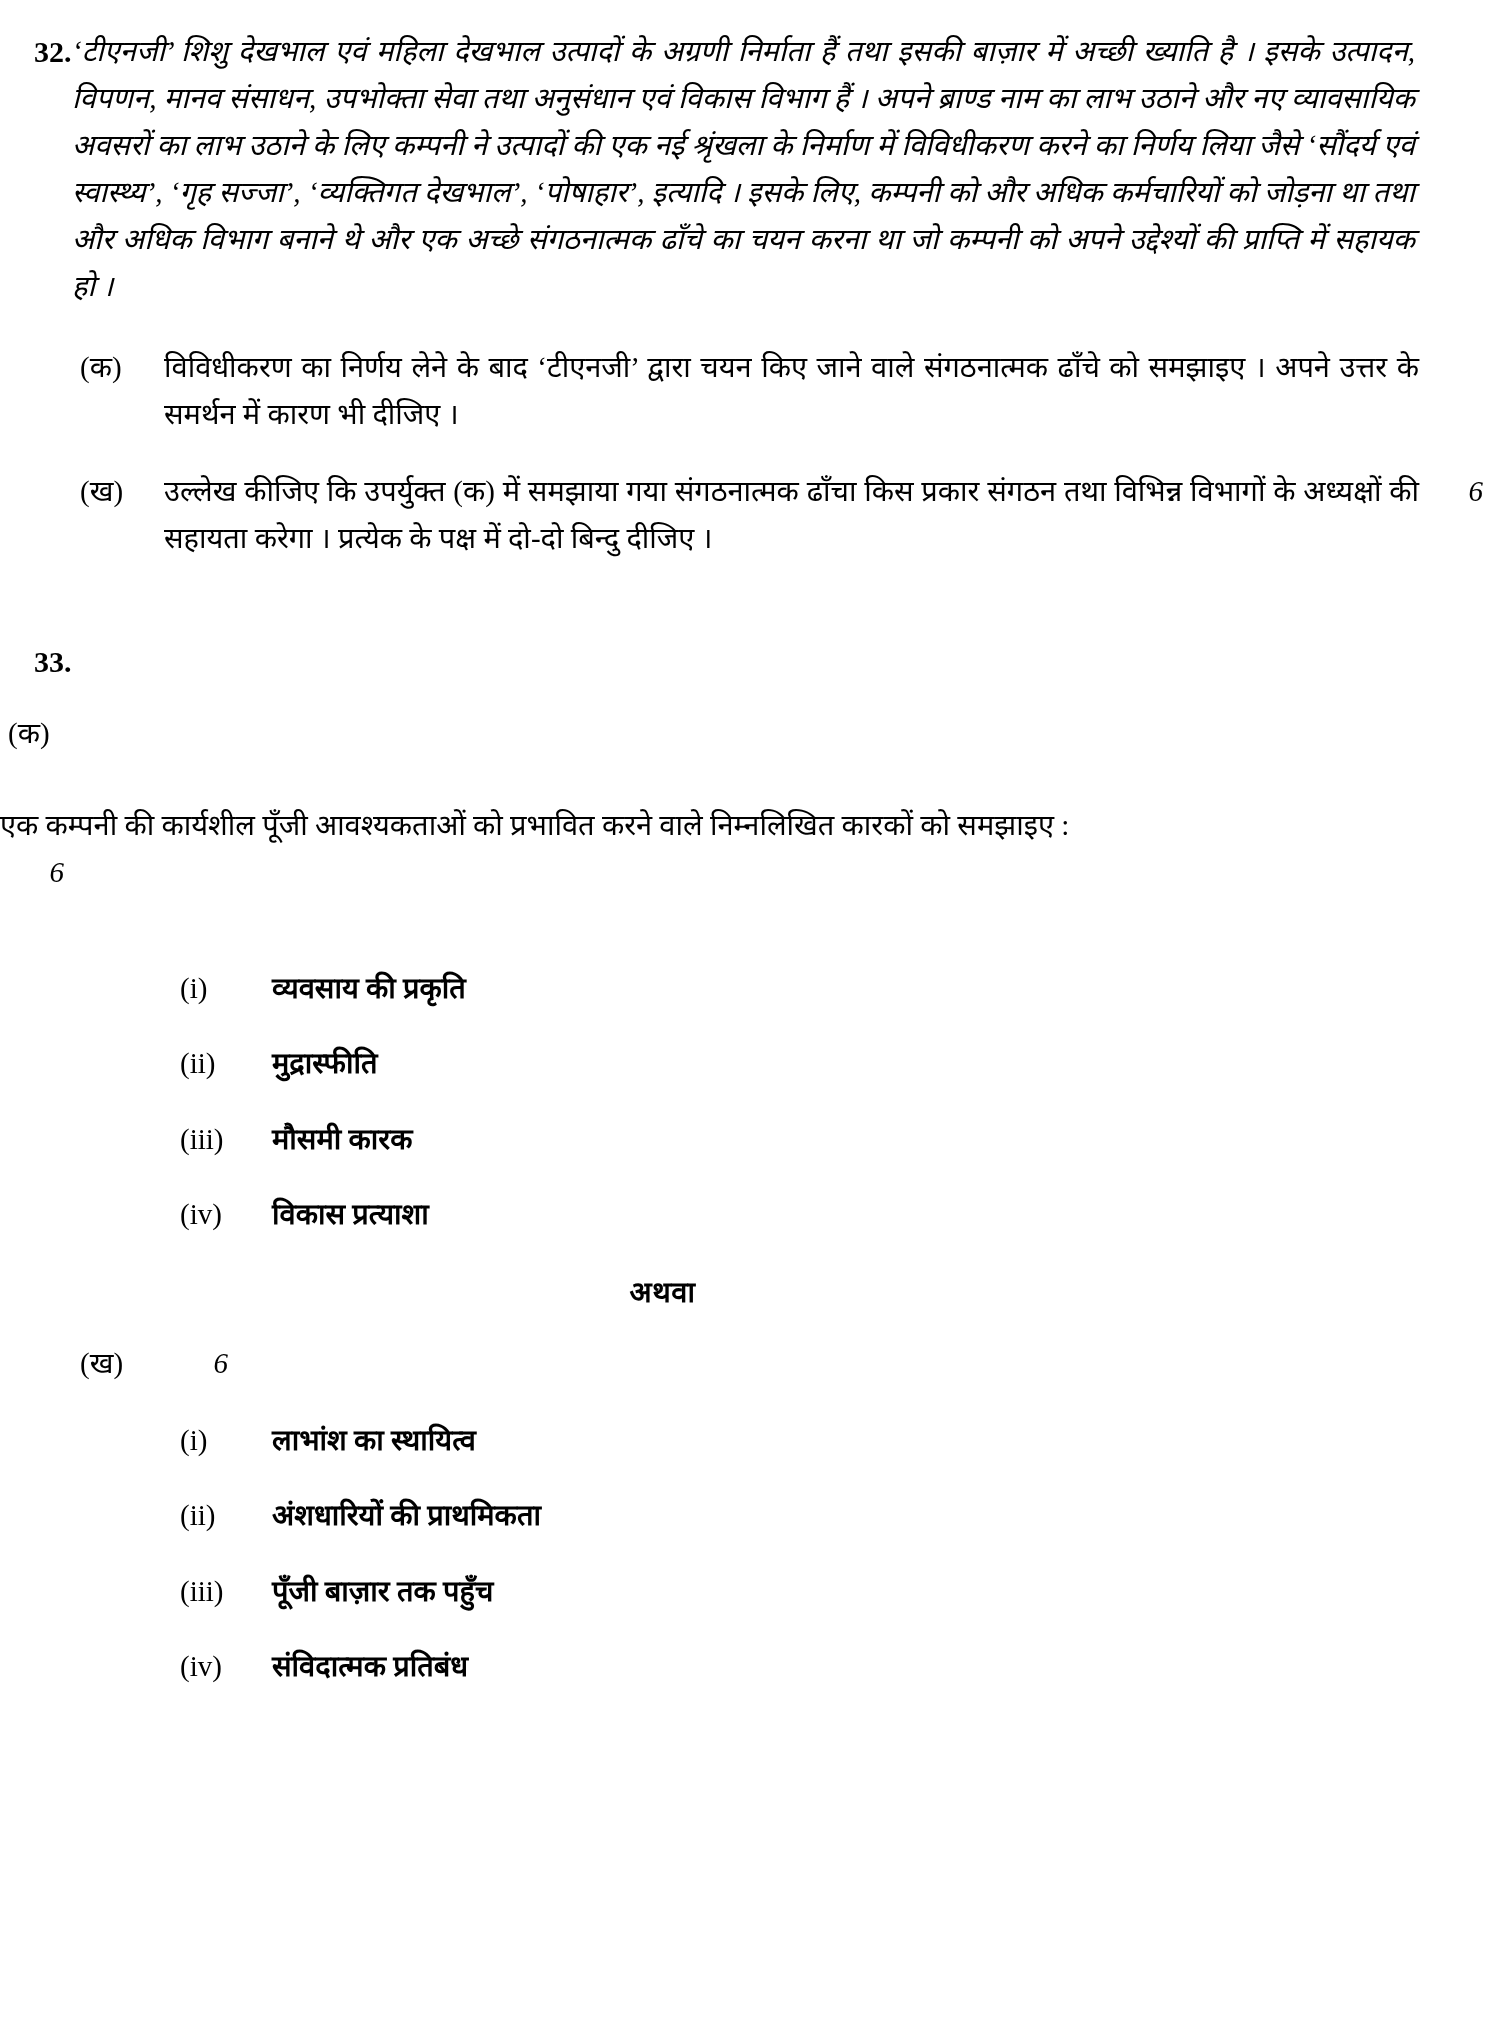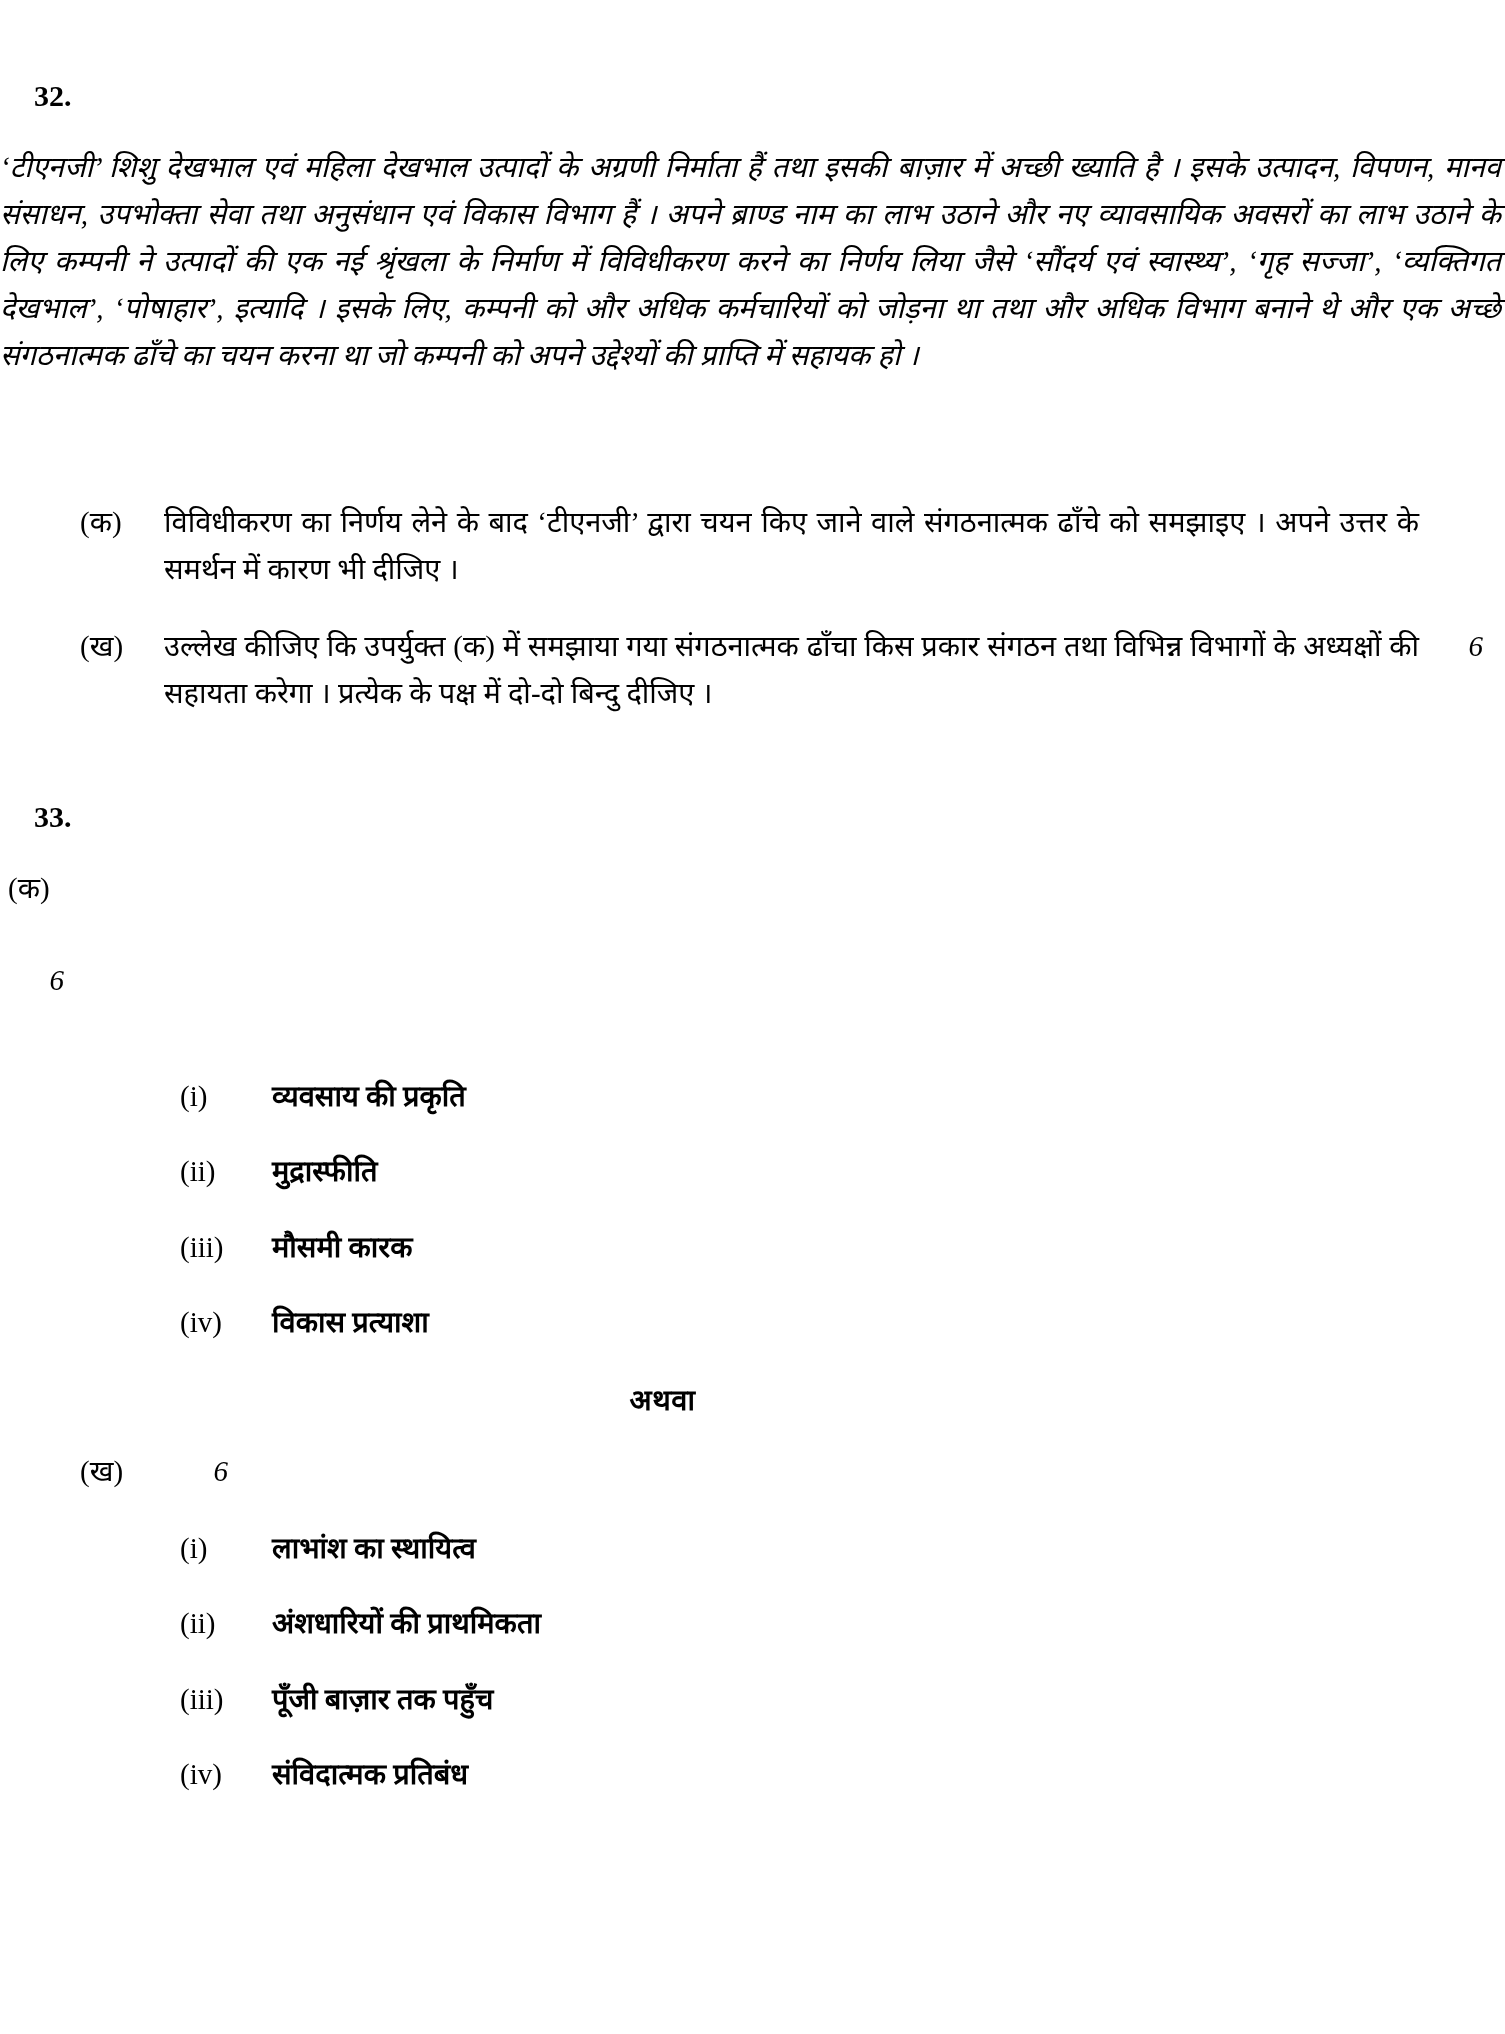--- a/index.html
+++ b/index.html
@@ -73,22 +73,21 @@
   .para {
     text-align: justify;
     text-align-last: left;
     font-size: 29px;
     line-height: 1.62;
     hyphens: none;
   }
 
   
   #case-block {
-    margin-top: 72px;
-    flex-direction: column;
+    margin-top: 28px;
   }
   #case-block .qbody {
     padding-right: 4px;
     font-style: italic;
   }
 
   .sub-q {
     margin-top: 26px;
   }
   .sub-q .qnum { visibility: hidden; }
@@ -158,20 +157,21 @@
   <div class="qblock sub-q sub-q-32b">
     <div class="qnum"></div>
     <div class="qlabel">(ख)</div>
     <div class="qbody para">उल्लेख कीजिए कि उपर्युक्त (क) में समझाया गया संगठनात्मक ढाँचा किस प्रकार संगठन तथा विभिन्न विभागों के अध्यक्षों की सहायता करेगा । प्रत्येक के पक्ष में दो-दो बिन्दु दीजिए ।</div>
     <div class="marks">6</div>
   </div>
 
   <div class="qblock" id="q33-block">
     <div class="qnum">33.</div>
     <div class="qlabel">(क)</div>
+    <div class="qbody para">एक कम्पनी की कार्यशील पूँजी आवश्यकताओं को प्रभावित करने वाले निम्नलिखित कारकों को समझाइए :</div>
     <div class="marks">6</div>
   </div>
 
   <div class="list-wrap">
     <ul class="roman-list">
       <li>
         <span class="rnum">(i)</span>
         <span class="rtext">व्यवसाय की प्रकृति</span>
       </li>
       <li>

